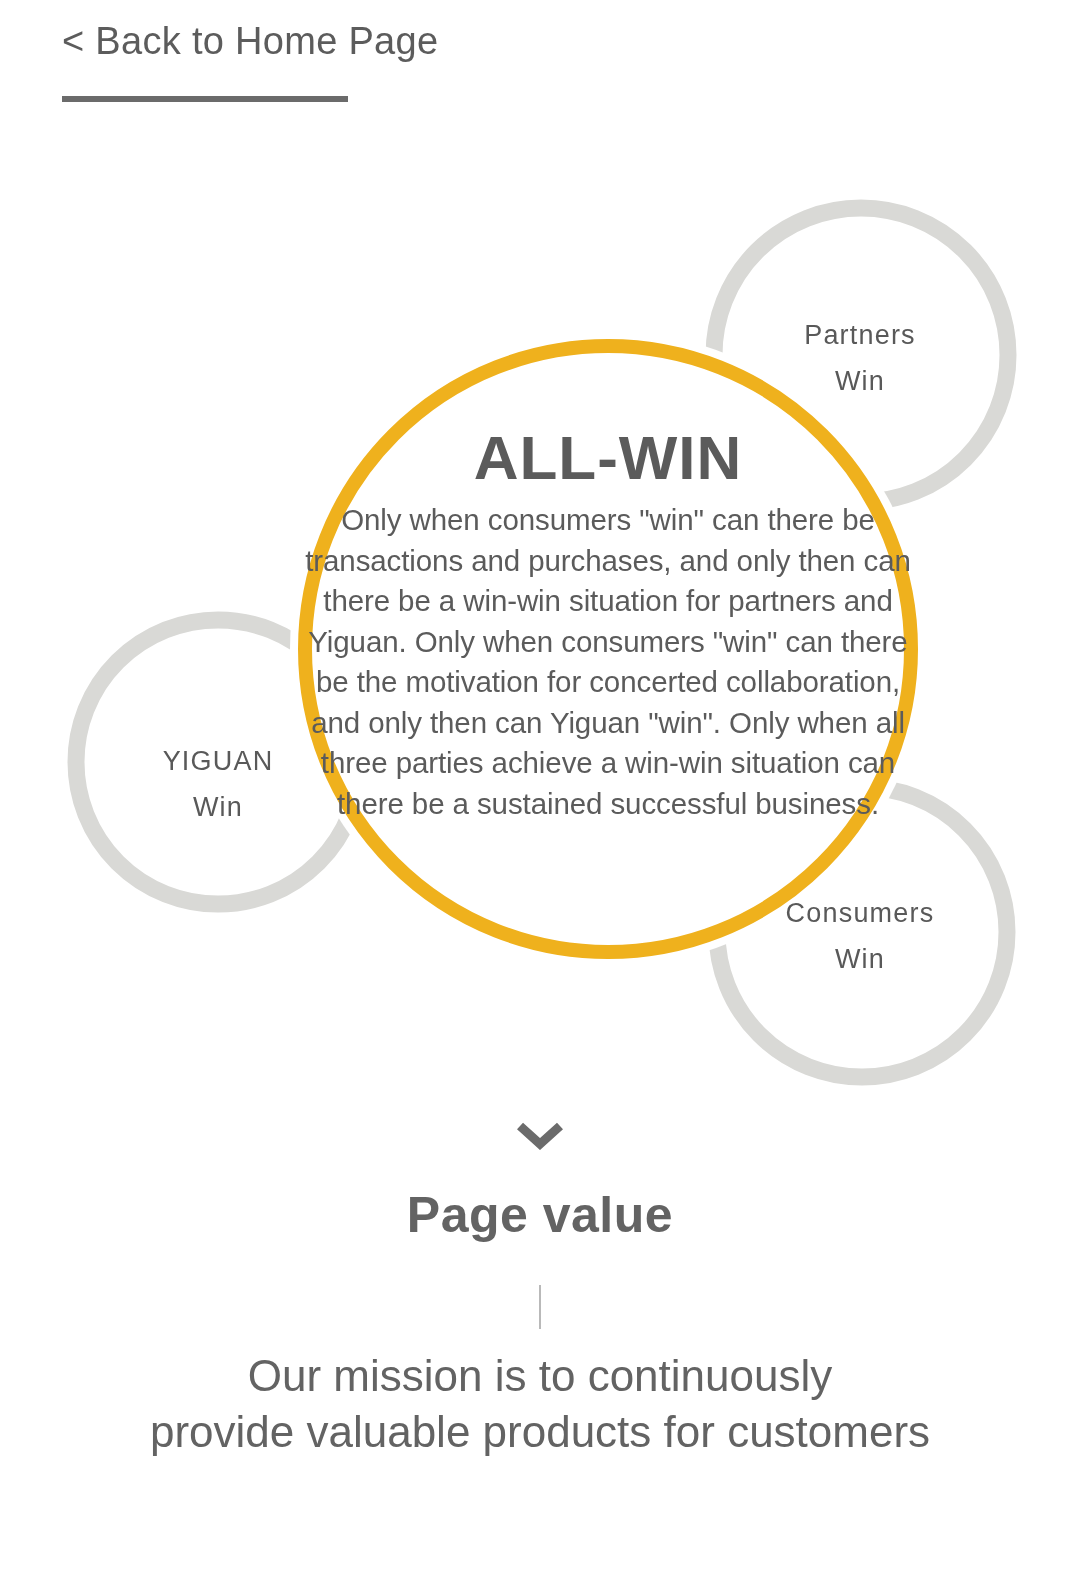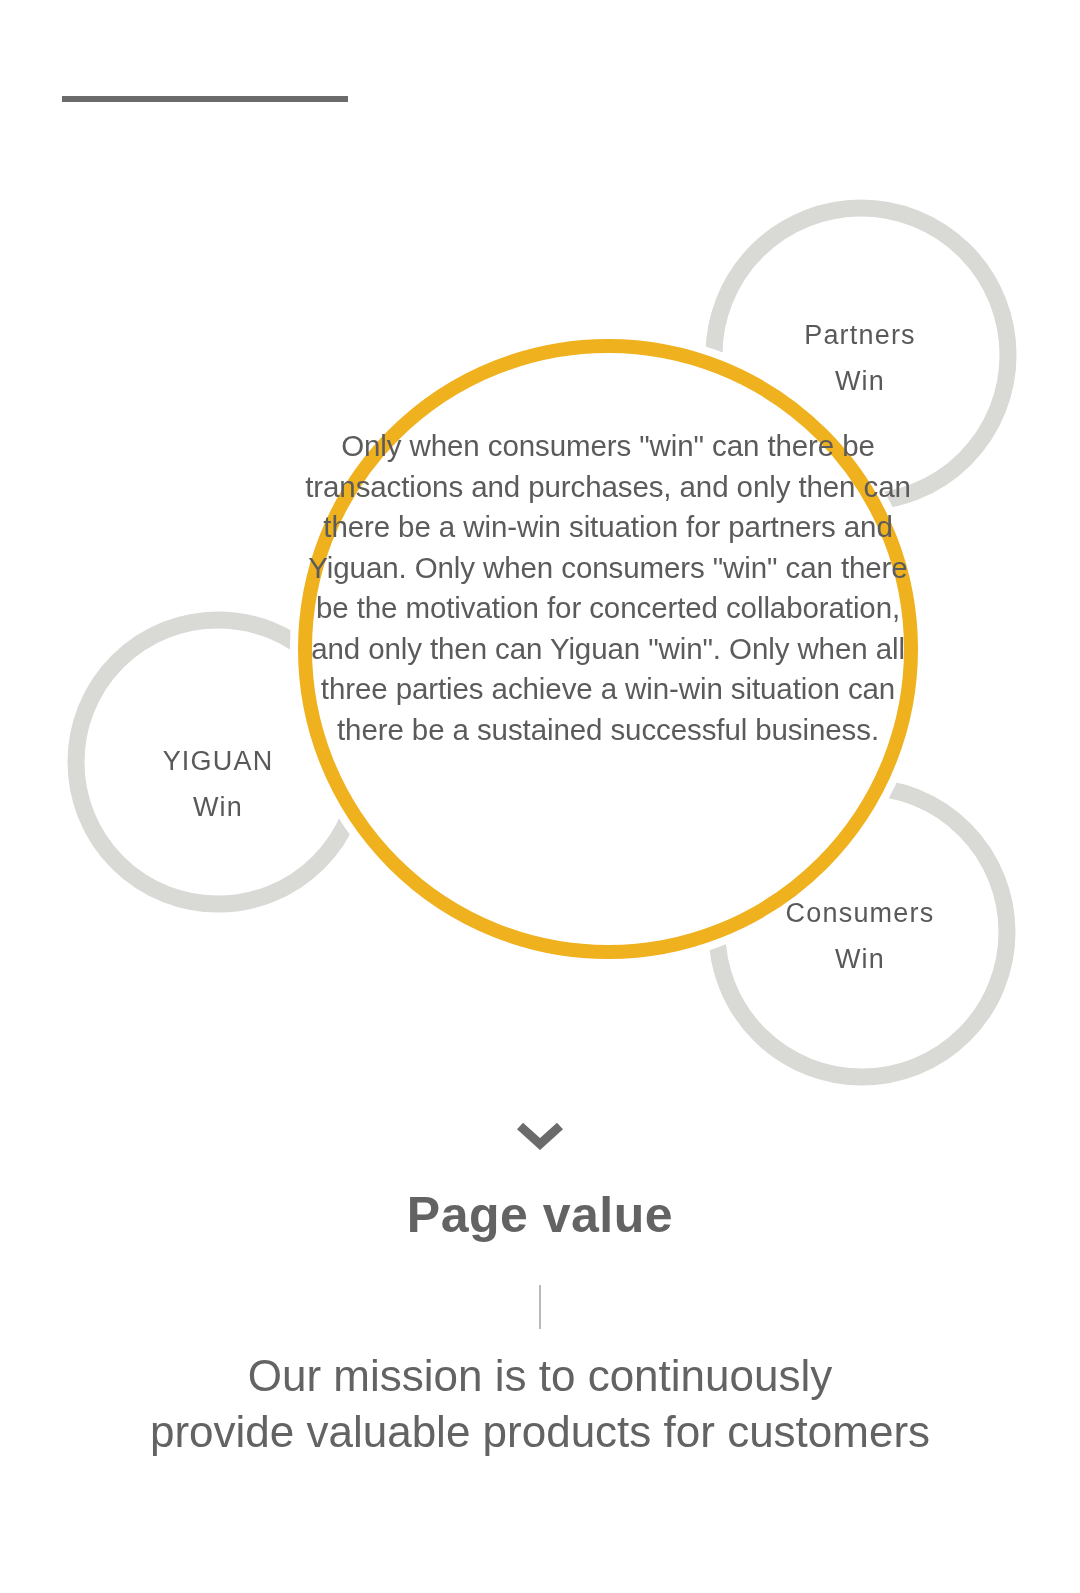--- a/index.html
+++ b/index.html
@@ -146,20 +146,21 @@
     font-size: 44px;
     line-height: 56px;
     color: #636363;
     white-space: pre-line;
   }
 </style>
 </head>
 <body>
 
 <div class="back-nav">
+  <span class="back-link">&lt; Back to Home Page</span>
   <div class="back-rule"></div>
 </div>
 
 <div class="diagram">
 
   <svg width="1080" height="960" viewBox="0 0 1080 960" aria-hidden="true">
     <defs>
 
       <mask id="mask-partners" maskUnits="userSpaceOnUse" x="0" y="0" width="1080" height="960">
         <rect x="0" y="0" width="1080" height="960" fill="#fff"></rect>
@@ -187,20 +188,21 @@
   <div class="node-label node-partners">Partners
 Win</div>
 
   <div class="node-label node-yiguan">YIGUAN
 Win</div>
 
   <div class="node-label node-consumers">Consumers
 Win</div>
 
   <div class="core">
+    <div class="core-title">ALL-WIN</div>
     <div class="core-body">Only when consumers "win" can there be transactions and purchases, and only then can there be a win-win situation for partners and Yiguan. Only when consumers "win" can there be the motivation for concerted collaboration, and only then can Yiguan "win". Only when all three parties achieve a win-win situation can there be a sustained successful business.</div>
   </div>
 </div>
 
 <div class="chevron">
   <svg width="46" height="28" viewBox="0 0 46 28">
     <path d="M3 4 L23 22 L43 4" fill="none" stroke="#6b6b6b" stroke-width="9" stroke-linecap="butt" stroke-linejoin="miter"></path>
   </svg>
 </div>
 

